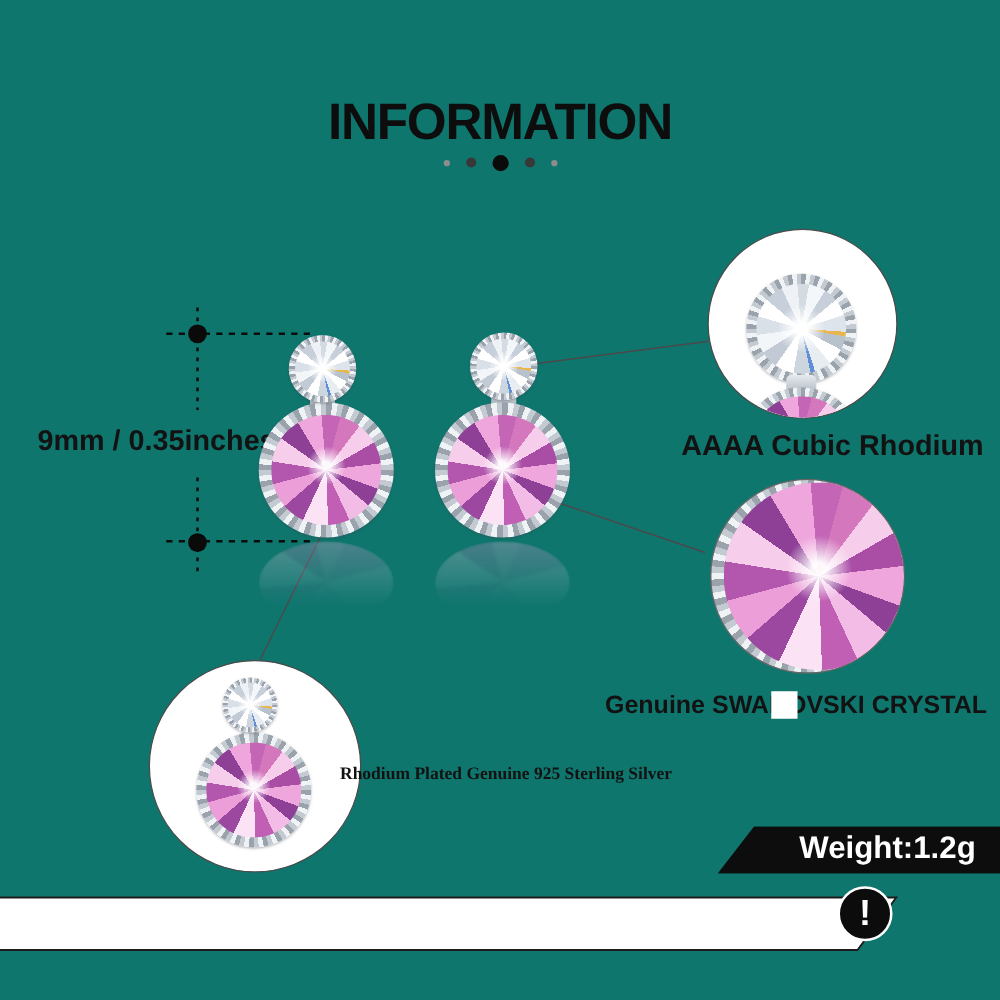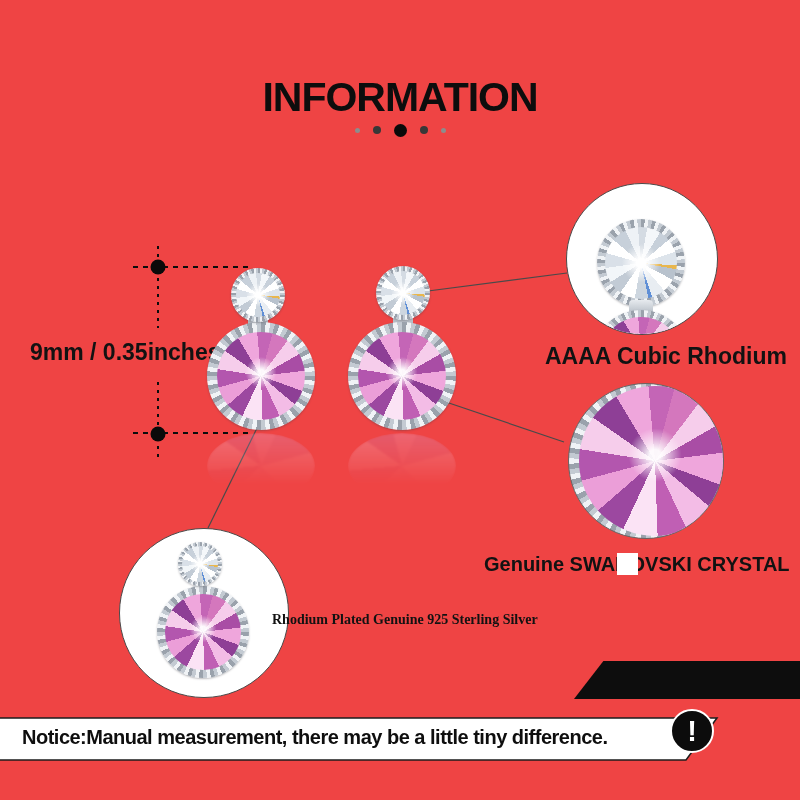--- a/index.html
+++ b/index.html
@@ -1,16 +1,16 @@
 <!DOCTYPE html>
 <html><head>
 <meta charset="utf-8">
 <style>
   html,body{margin:0;padding:0;background:#ffffff;}
-  #canvas{position:relative;width:800px;height:800px;background:#ef4444;overflow:hidden;
+  #canvas{position:relative;width:800px;height:800px;background:#0f766e;overflow:hidden;
           font-family:"Liberation Sans",sans-serif;color:#111;}
   .abs{position:absolute;}
 
   
   .title{left:0;top:74px;width:800px;text-align:center;font-size:41px;font-weight:bold;
          letter-spacing:-1px;color:#0d0d0d;}
   .dots{left:0;top:121px;width:800px;height:18px;display:flex;justify-content:center;
         align-items:center;gap:13px;}
   .dot{border-radius:50%;}
   .dot.s{width:5px;height:5px;background:#8d8d8d;}
@@ -143,19 +143,19 @@
     <div class="ring" style="left:37px;top:57px;width:92px;height:92px;">
         <div class="core pink"></div>
       </div>
     <div class="ring" style="left:58px;top:13px;width:44px;height:44px;">
         <div class="core white"></div>
       </div>
   </div>
   <div class="abs lbl" style="left:272px;top:612px;font-size:14px;font-family:Liberation Serif, serif;">Rhodium Plated Genuine 925 Sterling Silver</div>
 
   <div class="abs weight-banner"></div>
+  <div class="abs weight-text">Weight:1.2g</div>
 
-  <div class="abs notice-text">Notice:Manual measurement, there may be a little tiny difference.</div>
   <div class="abs excl">
     <span>!</span>
   </div>
 
 </div>
 
 </body></html>

